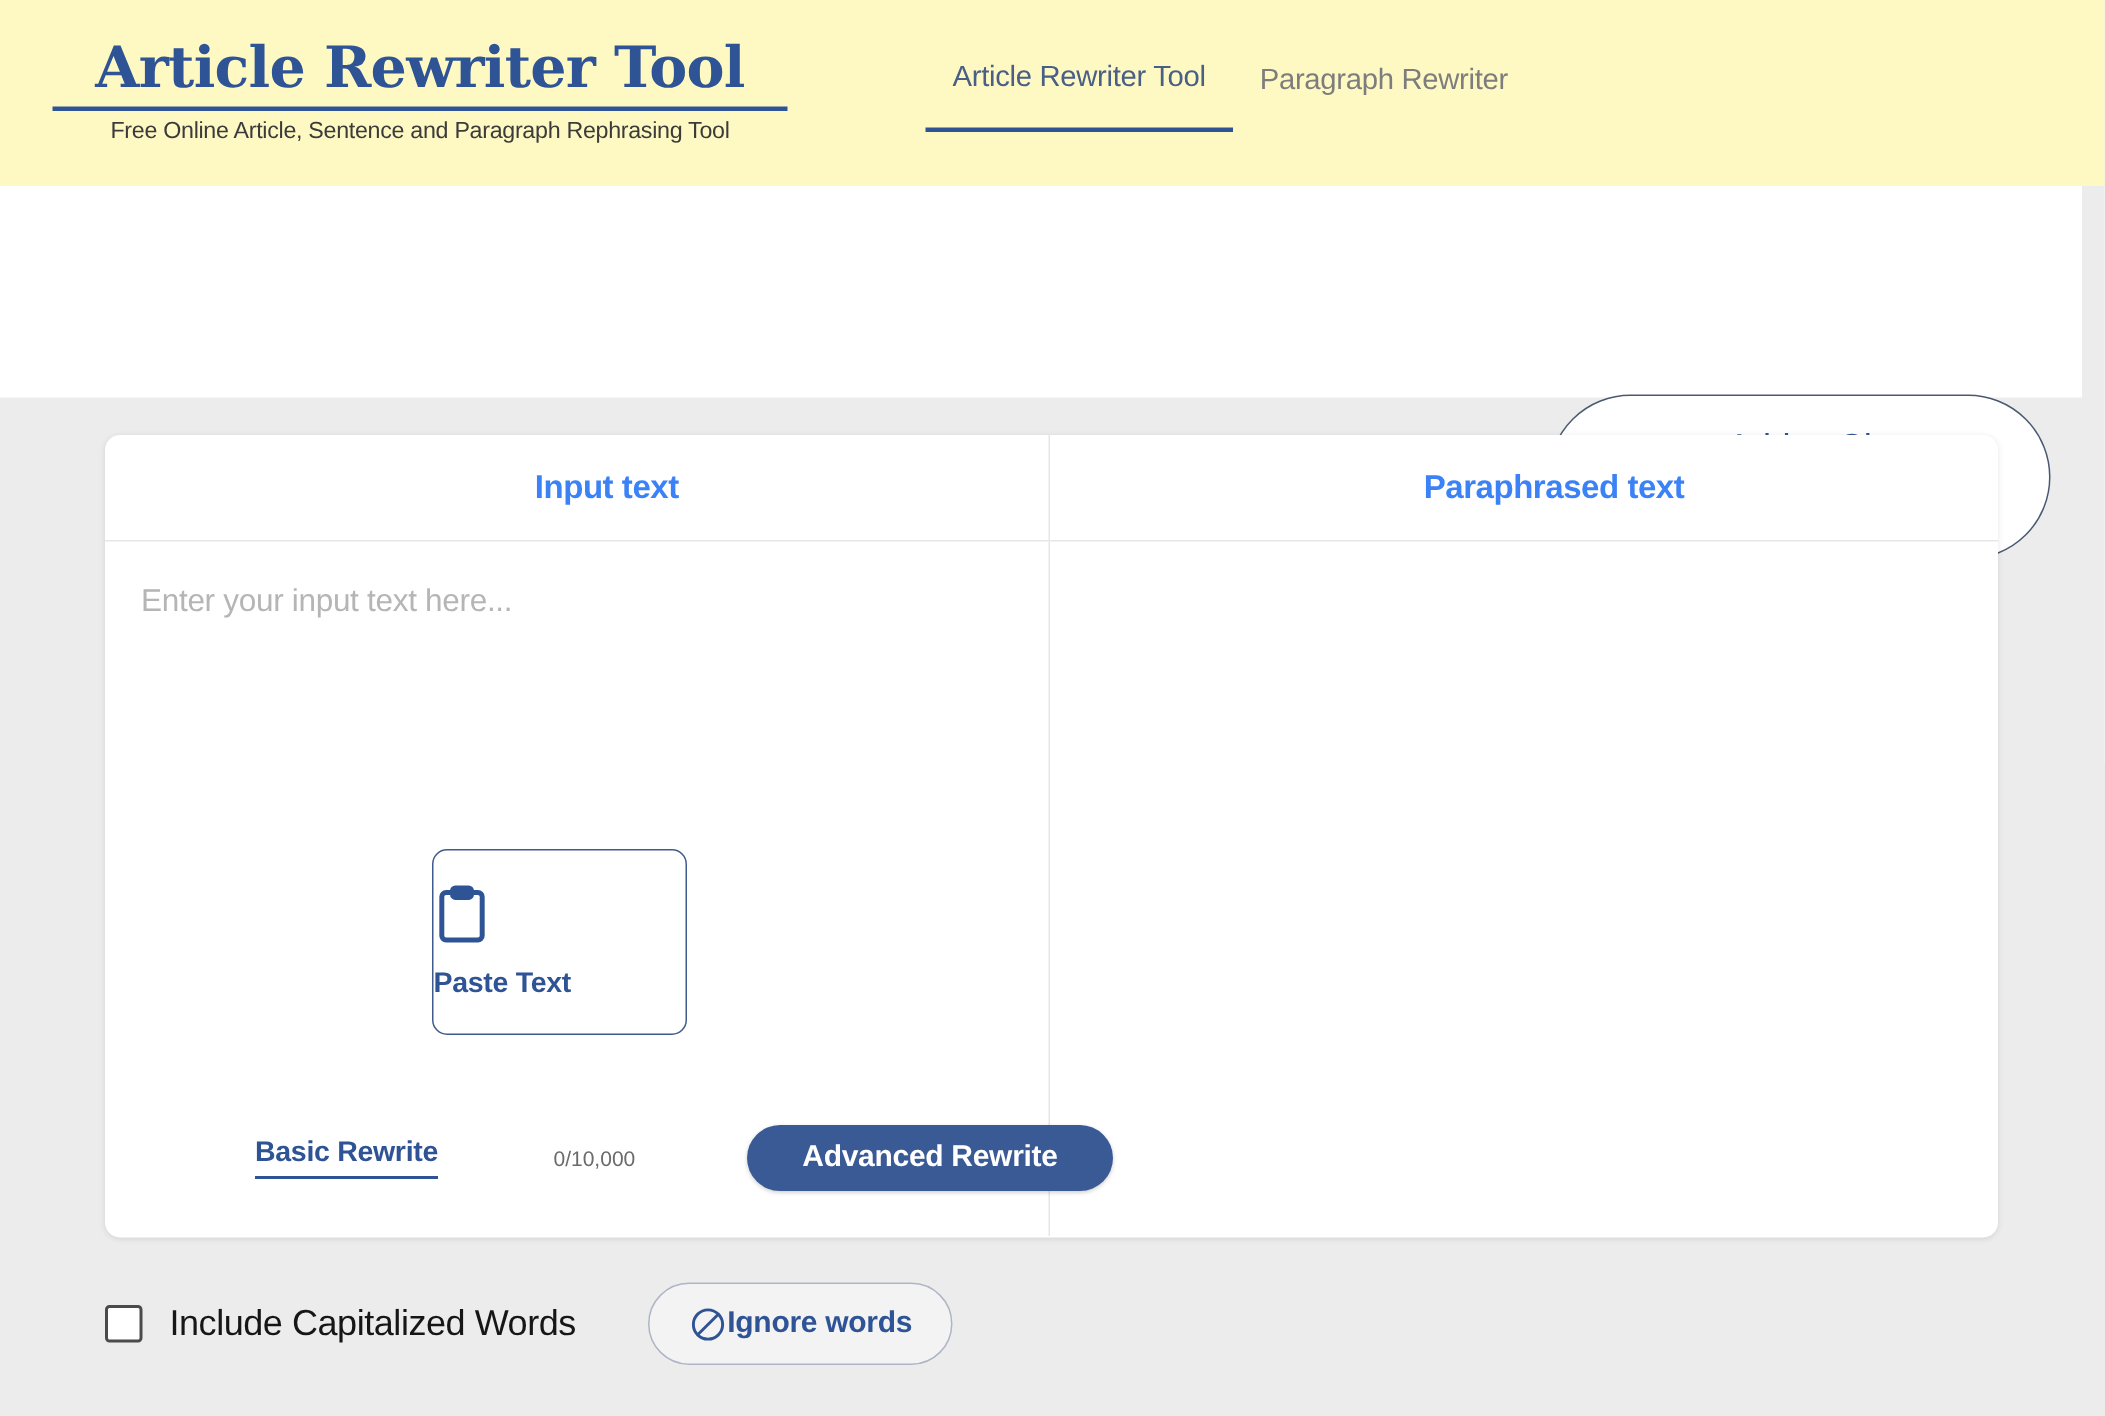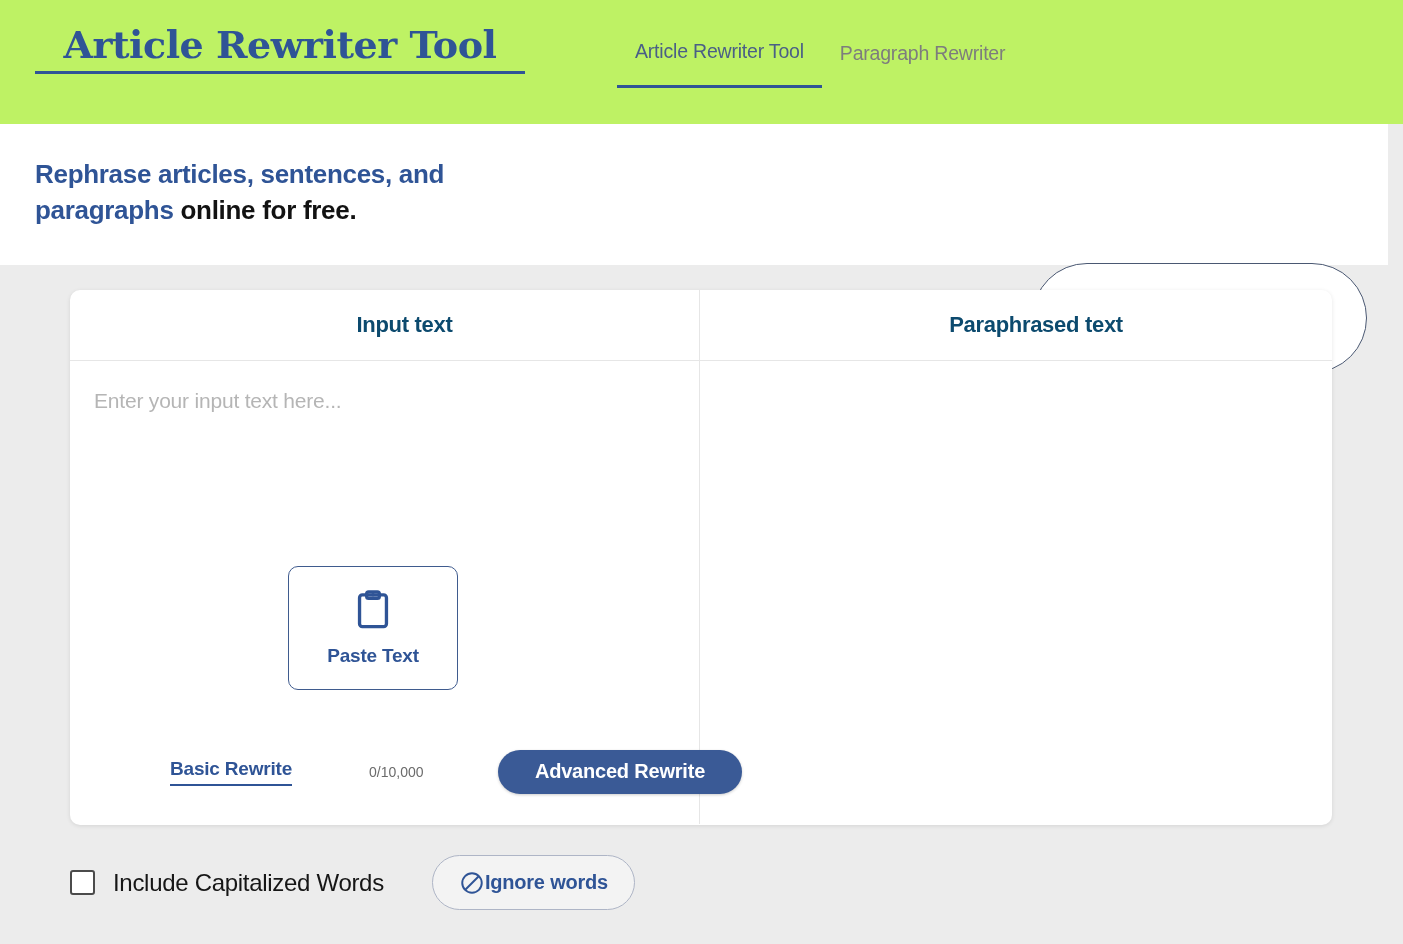--- a/index.html
+++ b/index.html
@@ -6,21 +6,21 @@
   html, body {
     width: 1403px; height: 944px;
     background: #ececec;
     font-family: "Liberation Sans", sans-serif;
     overflow: hidden;
   }
 
   
   .header {
     position: absolute; left: 0; top: 0; width: 1403px; height: 124px;
-    background: #bef264;
+    background: #fef9c3;
     display: flex; align-items: flex-start;
   }
   .brand { position: absolute; left: 35px; top: 22px; width: 500px; }
   .brand-title {
     font-family: "DejaVu Serif", serif;
     font-weight: bold;
     font-size: 38px;
     letter-spacing: -0.5px;
     color: #2f5496;
     line-height: 46px;
@@ -102,21 +102,21 @@
     box-shadow: 0 1px 4px rgba(0,0,0,0.10);
     overflow: hidden;
   }
   .card-headrow {
     display: flex; height: 71px;
     border-bottom: 1px solid #e6e6e6;
   }
   .panel-head {
     flex: 0 0 630px;
     display: flex; align-items: center; justify-content: center;
-    font-size: 22px; font-weight: bold; color: #0c4a6e;
+    font-size: 22px; font-weight: bold; color: #3b82f6;
     letter-spacing: -0.3px;
     padding-left: 40px;
   }
   .panel-head.right { flex: 1; }
   .card-headrow .panel-head:first-child { border-right: 1px solid #e6e6e6; }
 
   .card-body { display: flex; height: 463px; }
   .pane-left {
     flex: 0 0 630px; position: relative;
     border-right: 1px solid #e6e6e6;
@@ -128,21 +128,21 @@
     font-size: 21px; color: #b5b5b5; letter-spacing: -0.2px;
   }
 
   .paste-box {
     position: absolute; left: 218px; top: 205px;
     width: 170px; height: 124px;
     border: 1.5px solid #3f5b8e;
     border-radius: 10px;
     background: #fff;
     display: flex; flex-direction: column;
-    align-items: center; justify-content: center;
+    justify-content: center;
     gap: 14px;
     cursor: pointer;
   }
   .paste-label { font-size: 19px; font-weight: bold; color: #2f5496; letter-spacing: -0.2px; }
 
   .pane-footer {
     position: absolute; left: 0; bottom: 0;
     width: 630px; height: 105px;
     display: flex; align-items: center;
   }
@@ -198,34 +198,32 @@
   }
   .ignore-label { font-size: 20px; font-weight: bold; color: #2f5496; letter-spacing: -0.2px; }
 </style>
 </head>
 <body>
 
 <div class="header">
 
   <div class="brand">
     <span class="brand-title">Article Rewriter Tool</span>
+    <div class="brand-sub">Free Online Article, Sentence and Paragraph Rephrasing Tool</div>
   </div>
 
   <div class="nav">
     <button class="nav-tab active">Article Rewriter Tool</button>
     <button class="nav-tab">Paragraph Rewriter</button>
   </div>
 
 </div>
 
 <div class="hero">
 
-  <div class="hero-head">
-    <span class="accent">Rephrase articles, sentences, and paragraphs </span><span>online for free.</span>
-  </div>
 
   <div class="app-icons">
 
     <svg class="ico" viewBox="0 0 24 24">
       <path fill="#fff" d="M2 5h20v14H2z"></path>
       <path fill="#EA4335" d="M2 6.2 2 9.4 5.2 7V18H2.9C2.4 18 2 17.6 2 17V6.2z"></path>
       <path fill="#4285F4" d="M22 6.2V17c0 .6-.4 1-.9 1H18.8V7L22 9.4V6.2z"></path>
       <path fill="#FBBC05" d="M2 6.2 5.2 7 12 12.1 18.8 7 22 6.2 12 13.8z"></path>
       <path fill="#34A853" d="M5.2 7v11h2.2V9.2z"></path>
       <path fill="#C5221F" d="M18.8 7v11h-2.2V9.2z"></path>

